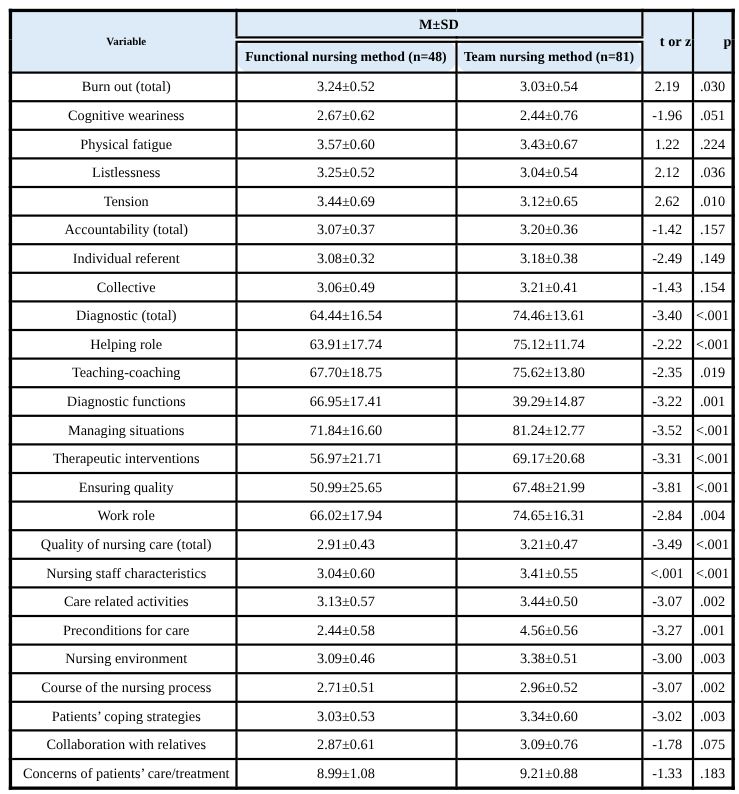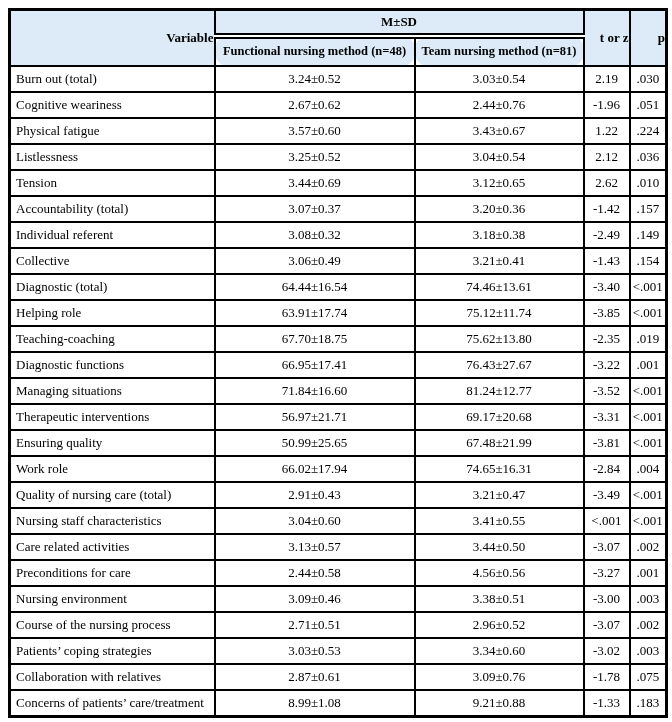--- a/index.html
+++ b/index.html
@@ -33,44 +33,44 @@
     overflow: hidden;
     white-space: nowrap;
     vertical-align: middle;
     color: #000000;
   }
   .stats-table thead th {
     background: #dcebf7;
     font-weight: bold;
   }
   th.var-h {
-    text-align: right;
+    text-align: center;
     padding-left: 5px;
-    font-size: 13px;
+    font-size: 10px;
   }
   th.msd-h {
     height: 22px;
     text-align: center;
     border-bottom: 6px double #000000;
     margin-top: 18px;
   }
   th.sub-h {
     height: 26px;
     text-align: center;
     font-size: 12.5px;
     border-radius: 13px;
   }
   th.tz-h, th.p-h {
     text-align: right;
   }
   tbody tr {
     height: 26px;
   }
   td.c-var {
-    text-align: left;
+    text-align: center;
     padding-left: 5px;
   }
   td.c-num {
     text-align: center;
   }
 </style>
 </head>
 <body>
 
 <div class="page">
@@ -155,34 +155,34 @@
           <td class="c-var">Diagnostic (total)</td>
           <td class="c-num">64.44±16.54</td>
           <td class="c-num">74.46±13.61</td>
           <td class="c-num">-3.40</td>
           <td class="c-num">&lt;.001</td>
         </tr>
         <tr>
           <td class="c-var">Helping role</td>
           <td class="c-num">63.91±17.74</td>
           <td class="c-num">75.12±11.74</td>
-          <td class="c-num">-3.85</td>
+          <td class="c-num">-2.22</td>
           <td class="c-num">&lt;.001</td>
         </tr>
         <tr>
           <td class="c-var">Teaching-coaching</td>
           <td class="c-num">67.70±18.75</td>
           <td class="c-num">75.62±13.80</td>
           <td class="c-num">-2.35</td>
           <td class="c-num">.019</td>
         </tr>
         <tr>
           <td class="c-var">Diagnostic functions</td>
           <td class="c-num">66.95±17.41</td>
-          <td class="c-num">76.43±27.67</td>
+          <td class="c-num">39.29±14.87</td>
           <td class="c-num">-3.22</td>
           <td class="c-num">.001</td>
         </tr>
         <tr>
           <td class="c-var">Managing situations</td>
           <td class="c-num">71.84±16.60</td>
           <td class="c-num">81.24±12.77</td>
           <td class="c-num">-3.52</td>
           <td class="c-num">&lt;.001</td>
         </tr>

